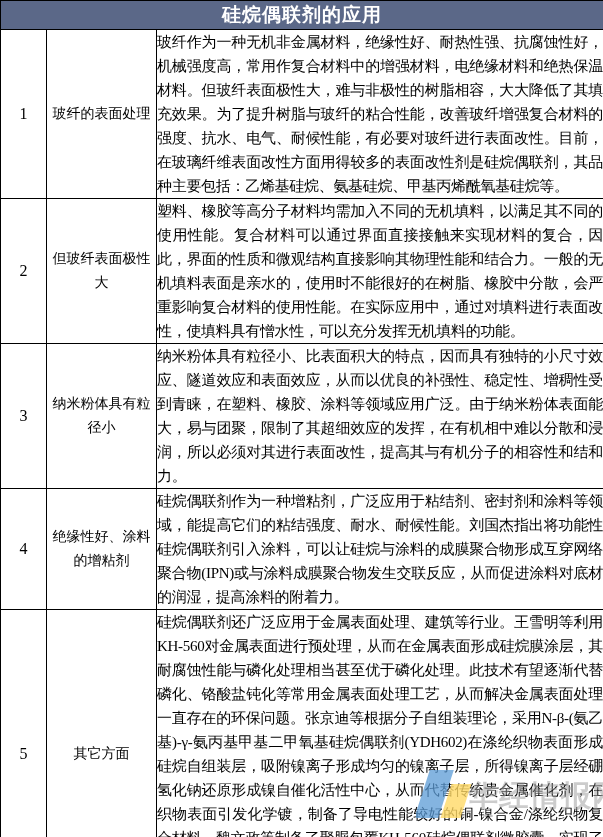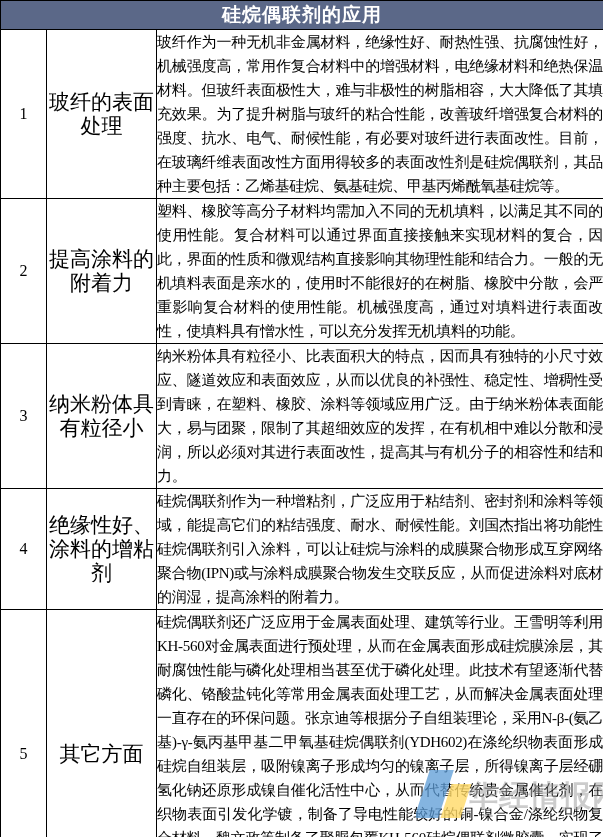--- a/index.html
+++ b/index.html
@@ -46,21 +46,21 @@
     background: #fff;
   }
   td.no-cell {
     text-align: center;
     vertical-align: middle;
     font-size: 16px;
   }
   td.app-cell {
     text-align: center;
     vertical-align: middle;
-    font-size: 21px;
+    font-size: 14px;
     line-height: 24px;
     padding: 0 2px;
   }
   td.content-cell {
     vertical-align: top;
     text-align: justify;
     font-size: 15px;
     line-height: 24px;
     padding: 1px 2px 1px 4px;
     letter-spacing: -0.3px;
@@ -128,22 +128,22 @@
       <tr>
         <td class="title-cell" colspan="3">硅烷偶联剂的应用</td>
       </tr>
       <tr class="r1">
         <td class="no-cell">1</td>
         <td class="app-cell">玻纤的表面处理</td>
         <td class="content-cell">玻纤作为一种无机非金属材料，绝缘性好、耐热性强、抗腐蚀性好，机械强度高，常用作复合材料中的增强材料，电绝缘材料和绝热保温材料。但玻纤表面极性大，难与非极性的树脂相容，大大降低了其填充效果。为了提升树脂与玻纤的粘合性能，改善玻纤增强复合材料的强度、抗水、电气、耐候性能，有必要对玻纤进行表面改性。目前，在玻璃纤维表面改性方面用得较多的表面改性剂是硅烷偶联剂，其品种主要包括：乙烯基硅烷、氨基硅烷、甲基丙烯酰氧基硅烷等。</td>
       </tr>
       <tr class="r2">
         <td class="no-cell">2</td>
-        <td class="app-cell">提高涂料的附着力</td>
-        <td class="content-cell">塑料、橡胶等高分子材料均需加入不同的无机填料，以满足其不同的使用性能。复合材料可以通过界面直接接触来实现材料的复合，因此，界面的性质和微观结构直接影响其物理性能和结合力。一般的无机填料表面是亲水的，使用时不能很好的在树脂、橡胶中分散，会严重影响复合材料的使用性能。机械强度高，通过对填料进行表面改性，使填料具有憎水性，可以充分发挥无机填料的功能。</td>
+        <td class="app-cell">但玻纤表面极性大</td>
+        <td class="content-cell">塑料、橡胶等高分子材料均需加入不同的无机填料，以满足其不同的使用性能。复合材料可以通过界面直接接触来实现材料的复合，因此，界面的性质和微观结构直接影响其物理性能和结合力。一般的无机填料表面是亲水的，使用时不能很好的在树脂、橡胶中分散，会严重影响复合材料的使用性能。在实际应用中，通过对填料进行表面改性，使填料具有憎水性，可以充分发挥无机填料的功能。</td>
       </tr>
       <tr class="r3">
         <td class="no-cell">3</td>
         <td class="app-cell">纳米粉体具有粒径小</td>
         <td class="content-cell">纳米粉体具有粒径小、比表面积大的特点，因而具有独特的小尺寸效应、隧道效应和表面效应，从而以优良的补强性、稳定性、增稠性受到青睐，在塑料、橡胶、涂料等领域应用广泛。由于纳米粉体表面能大，易与团聚，限制了其超细效应的发挥，在有机相中难以分散和浸润，所以必须对其进行表面改性，提高其与有机分子的相容性和结和力。</td>
       </tr>
       <tr class="r4">
         <td class="no-cell">4</td>
         <td class="app-cell">绝缘性好、涂料的增粘剂</td>
         <td class="content-cell">硅烷偶联剂作为一种增粘剂，广泛应用于粘结剂、密封剂和涂料等领域，能提高它们的粘结强度、耐水、耐候性能。刘国杰指出将功能性硅烷偶联剂引入涂料，可以让硅烷与涂料的成膜聚合物形成互穿网络聚合物(IPN)或与涂料成膜聚合物发生交联反应，从而促进涂料对底材的润湿，提高涂料的附着力。</td>

